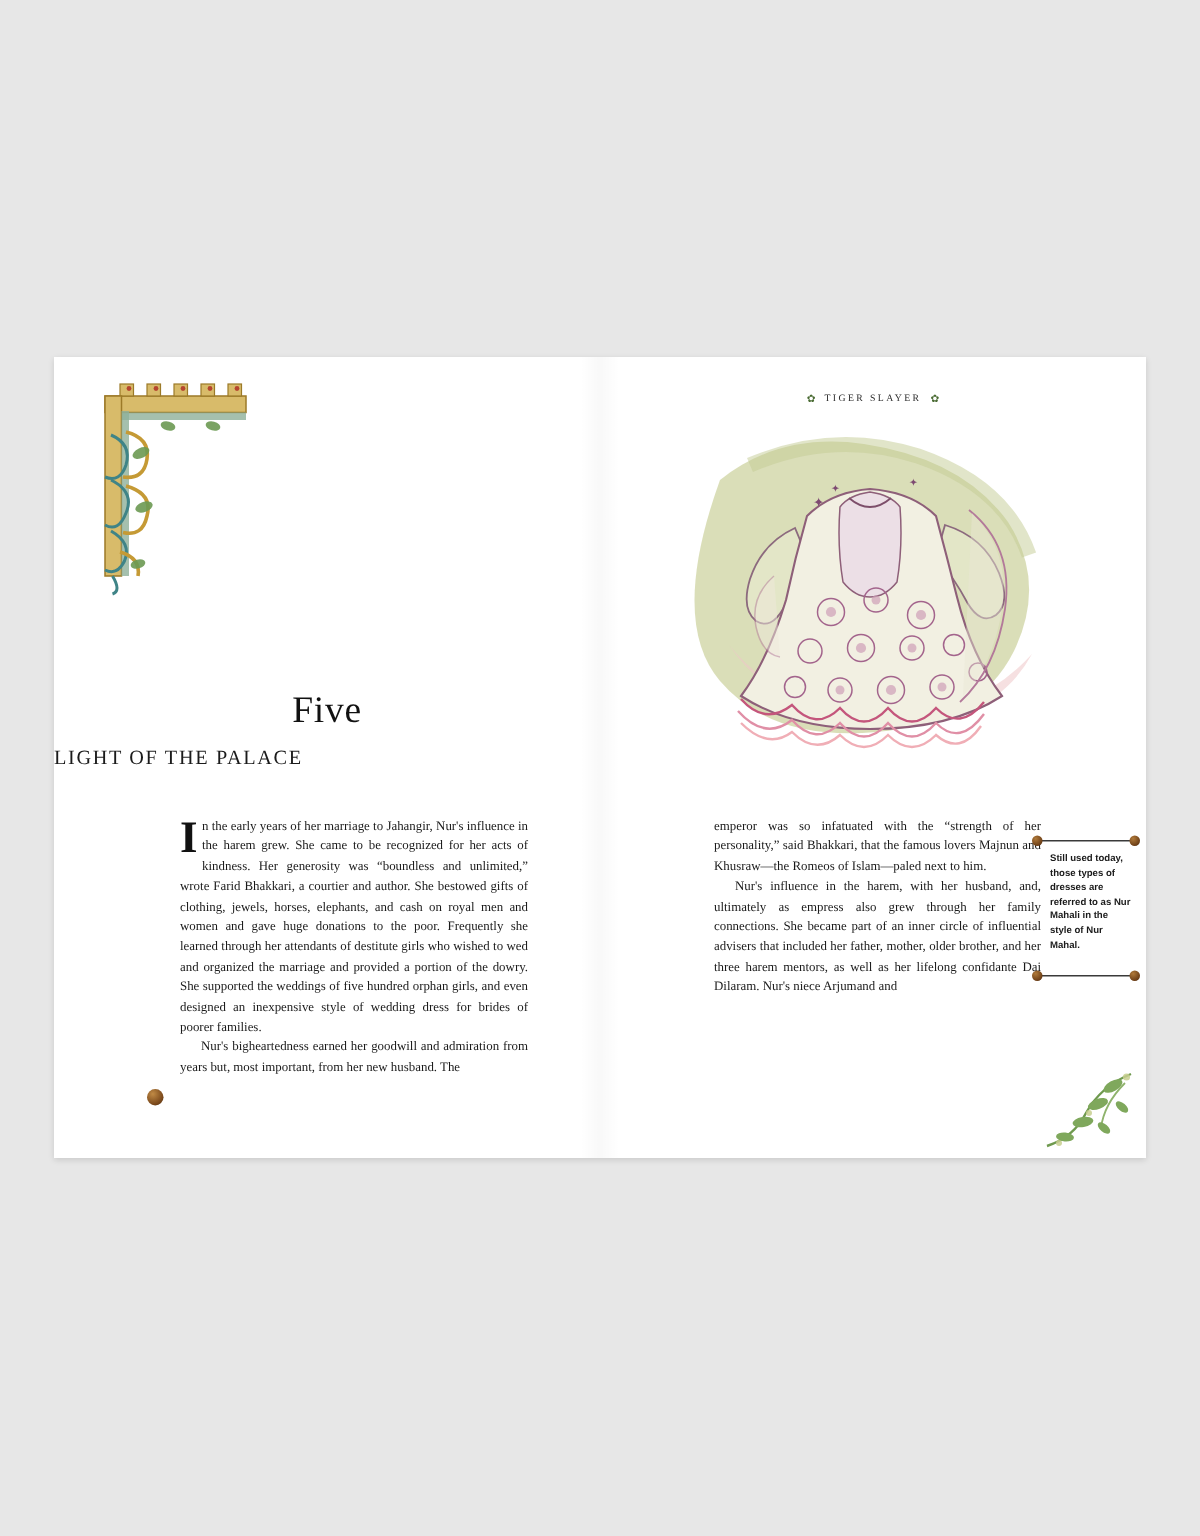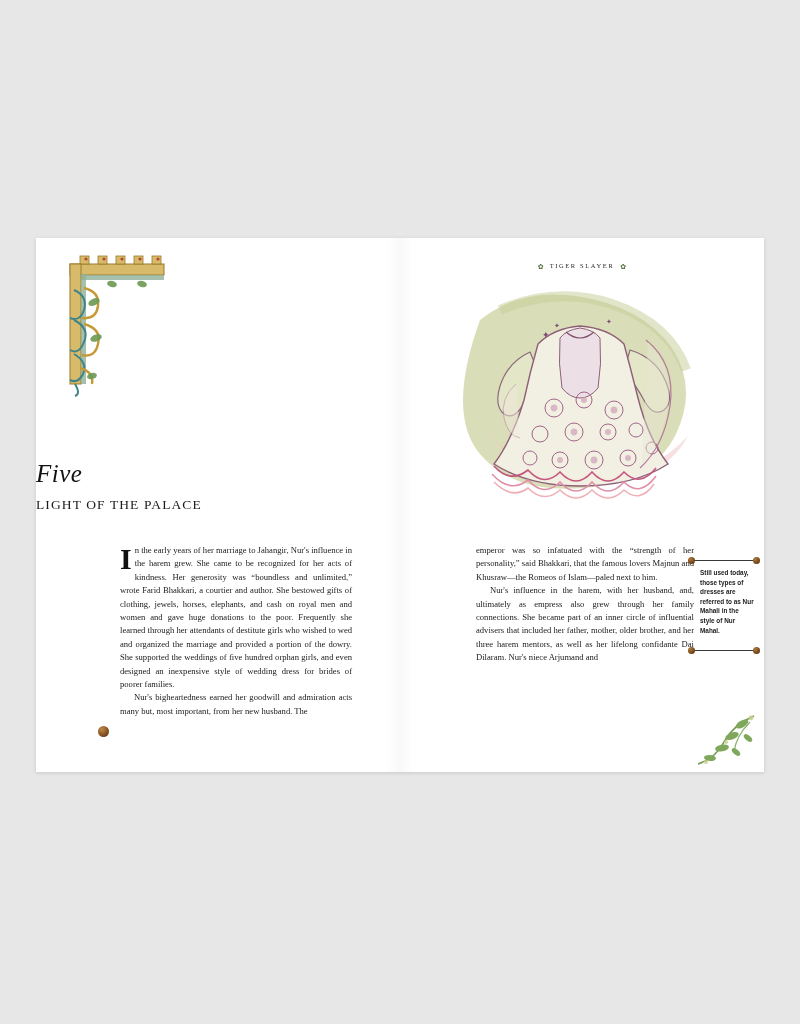--- a/index.html
+++ b/index.html
@@ -74,24 +74,23 @@
     margin: 0 6px;
     letter-spacing: 0;
   }
 
   
   .chapter-number {
     position: absolute;
     left: 0;
     top: 222px;
     width: 100%;
-    text-align: left;
+    text-align: center;
     font-family: "Liberation Serif", serif;
     font-size: 25px;
-    font-style: italic;
     color: #111;
     letter-spacing: 0.5px;
   }
   .chapter-title {
     position: absolute;
     left: 0;
     top: 258px;
     width: 100%;
     text-align: left;
     font-family: "Liberation Serif", serif;
@@ -259,21 +258,21 @@
       </svg>
 
       <div class="chapter-number">Five</div>
 
       <div class="chapter-title">
         <div>LIGHT OF THE PALACE</div>
       </div>
 
       <div class="col left-col">
         <p class="first"><span class="dropcap">I</span><span>n the early years of her marriage to Jahangir, Nur's influence in the harem grew. She came to be recognized for her acts of kindness. Her generosity was “boundless and unlimited,” wrote Farid Bhakkari, a courtier and author. She bestowed gifts of clothing, jewels, horses, elephants, and cash on royal men and women and gave huge donations to the poor. Frequently she learned through her attendants of destitute girls who wished to wed and organized the marriage and provided a portion of the dowry. She supported the weddings of five hundred orphan girls, and even designed an inexpensive style of wedding dress for brides of poorer families.</span></p>
-        <p><span>Nur's bigheartedness earned her goodwill and admiration acts many but, most important, from her new husband. The</span></p>
+        <p><span>Nur's bigheartedness earned her goodwill and admiration from years but, most important, from her new husband. The</span></p>
       </div>
 
       <div class="mini-orn" id="orn-bottom-left"></div>
     </div>
 
     <div class="page right">
 
       <div class="running-head">
         <span class="orn">✿</span><span>TIGER SLAYER</span><span class="orn">✿</span>
       </div>

